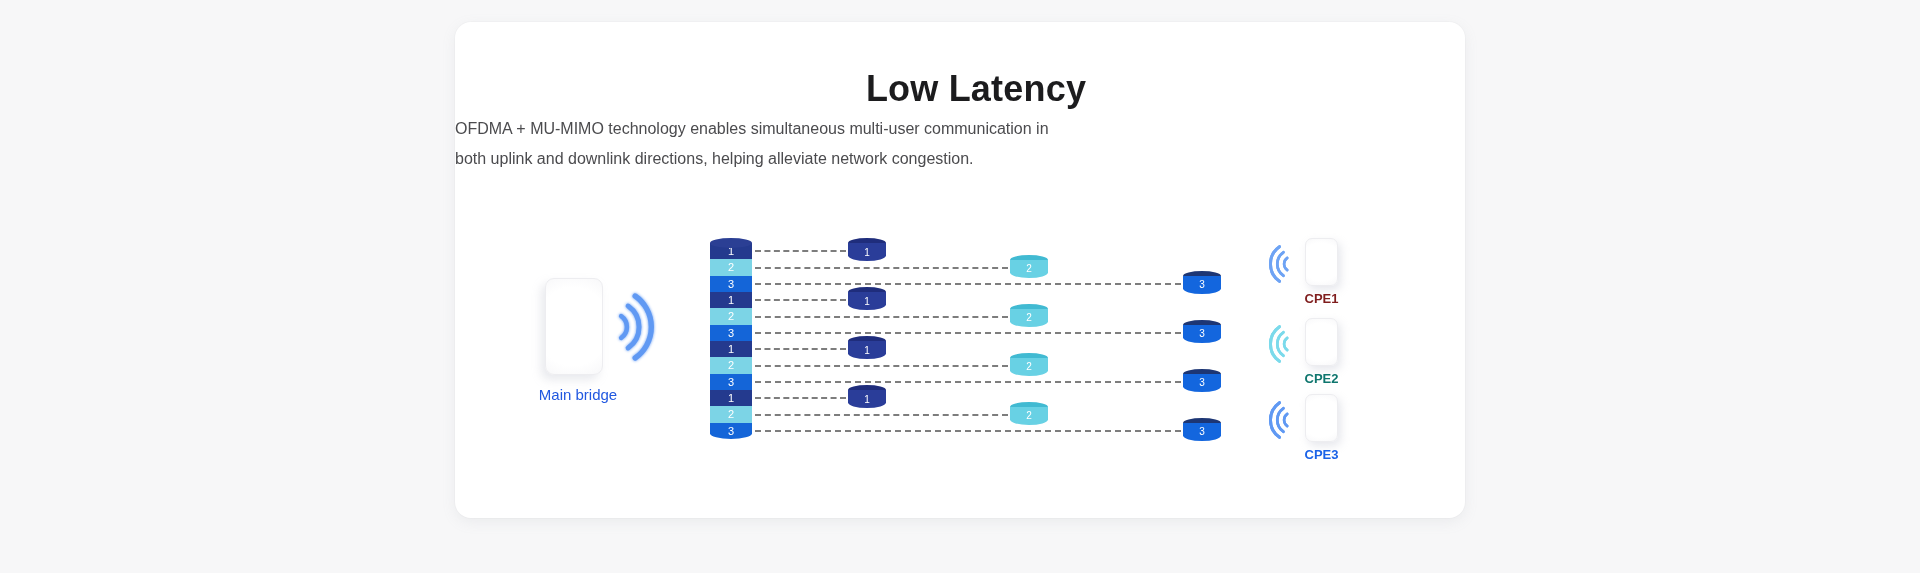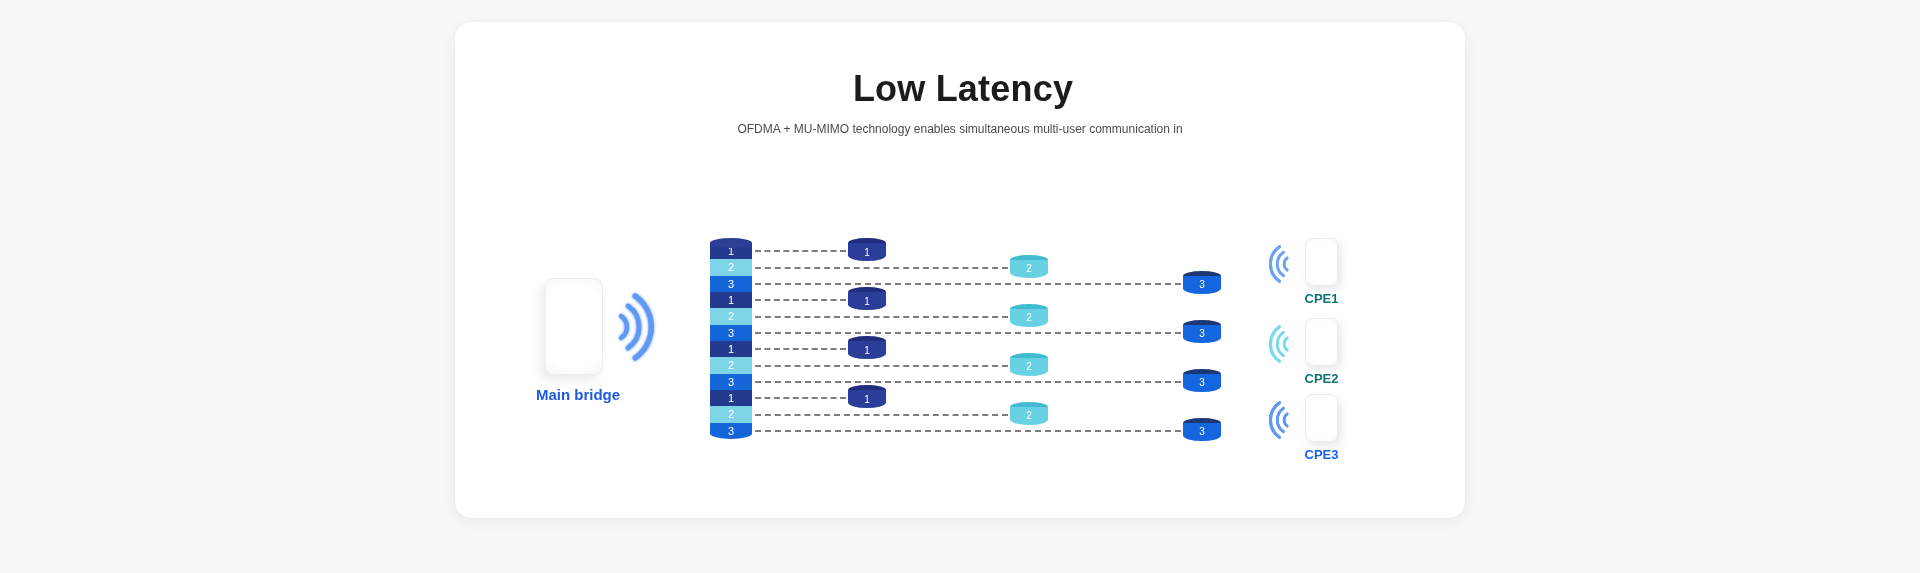--- a/index.html
+++ b/index.html
@@ -10,42 +10,42 @@
     position:relative;
     overflow:hidden;
   }
   .card {
     position:absolute; left:455px; top:22px;
     width:1010px; height:496px;
     background:#ffffff; border-radius:16px;
     box-shadow:0 0 0 1px rgba(0,0,0,0.015), 0 4px 14px rgba(150,155,165,0.12);
   }
   .title {
-    position:absolute; left:3px; top:46px; width:100%;
+    position:absolute; left:16px; top:46px; width:100%;
     text-align:center; font-size:36px; font-weight:700;
     color:#1c1c1e; letter-spacing:0.2px;
   }
   .subtitle {
     position:absolute; left:0; top:92px; width:100%;
-    text-align:center; font-size:12px; line-height:30px;
+    text-align:left; font-size:16px; line-height:30px;
     color:#4b4b4e; font-weight:400;
   }
   .diagram { position:absolute; inset:0; }
 
   
   .device {
     position:absolute; background:
       radial-gradient(120% 75% at 48% 50%, #ffffff 55%, #f1f1f4 100%);
     border:1px solid #ededf0; border-radius:9px;
     box-shadow:-4px 5px 10px rgba(175,180,195,0.28);
   }
   .bridge-device { left:90px; top:256px; width:58px; height:97px; }
   .bridge-label {
     position:absolute; left:48px; top:364px; width:150px;
-    text-align:center; font-size:15px; font-weight:700;
+    text-align:center; font-size:15px; font-weight:400;
   }
   .waves { position:absolute; }
   .waves-left { transform:scaleX(-1); }
   .bridge-waves { left:150px; top:262px; }
 
   
   .stack { position:absolute; left:255px; top:221px; width:42px; }
   .stack::before {
     content:""; position:absolute; left:0; top:-5px; width:42px; height:10px;
     border-radius:50%; background:var(--stack-cap);
@@ -103,20 +103,21 @@
           <feMergeNode in="SourceGraphic"></feMergeNode>
         </feMerge>
     </filter>
   </defs>
 </svg>
 
 <div class="card">
   <div class="title">Low Latency</div>
   <div class="subtitle">
     <span>OFDMA + MU-MIMO technology enables simultaneous multi-user communication in</span><br>
+    <span>both uplink and downlink directions, helping alleviate network congestion.</span>
   </div>
 
   <div class="diagram">
     <div class="device bridge-device"></div>
     <svg class="waves bridge-waves" width="62" height="86" viewBox="0 0 52 84" style="overflow:visible">
         <g fill="none" stroke="#4f8ef2" stroke-linecap="round" filter="url(#glow)" opacity="0.9">
           <path d="M 11.5 31.3 A 13 13 0 0 1 11.5 52.7" stroke-width="4.4"></path>
           <path d="M 18.3 21.5 A 25 25 0 0 1 18.3 62.5" stroke-width="4.8"></path>
           <path d="M 25.2 11.7 A 37 37 0 0 1 25.2 72.3" stroke-width="5.2"></path>
         </g>
@@ -202,21 +203,21 @@
     <div id="cpes-layer">
         <div class="cpe" style="top: 216px;">
           <svg class="waves  waves-left" width="36" height="48" viewBox="0 0 52 84" style="overflow:visible">
             <g fill="none" stroke="#5f9af3" stroke-linecap="round" filter="url(#glow)" opacity="0.9">
               <path d="M 11.5 31.3 A 13 13 0 0 1 11.5 52.7" stroke-width="4.4"></path>
               <path d="M 18.3 21.5 A 25 25 0 0 1 18.3 62.5" stroke-width="4.8"></path>
               <path d="M 25.2 11.7 A 37 37 0 0 1 25.2 72.3" stroke-width="5.2"></path>
             </g>
           </svg>
           <div class="device cpe-device"></div>
-          <div class="cpe-label" style="color:#0f766e">CPE1</div>
+          <div class="cpe-label" style="color:#7f1d1d">CPE1</div>
         </div>
         <div class="cpe" style="top: 296px;">
           <svg class="waves  waves-left" width="36" height="48" viewBox="0 0 52 84" style="overflow:visible">
             <g fill="none" stroke="#6dd6e9" stroke-linecap="round" filter="url(#glow)" opacity="0.9">
               <path d="M 11.5 31.3 A 13 13 0 0 1 11.5 52.7" stroke-width="4.4"></path>
               <path d="M 18.3 21.5 A 25 25 0 0 1 18.3 62.5" stroke-width="4.8"></path>
               <path d="M 25.2 11.7 A 37 37 0 0 1 25.2 72.3" stroke-width="5.2"></path>
             </g>
           </svg>
           <div class="device cpe-device"></div>

